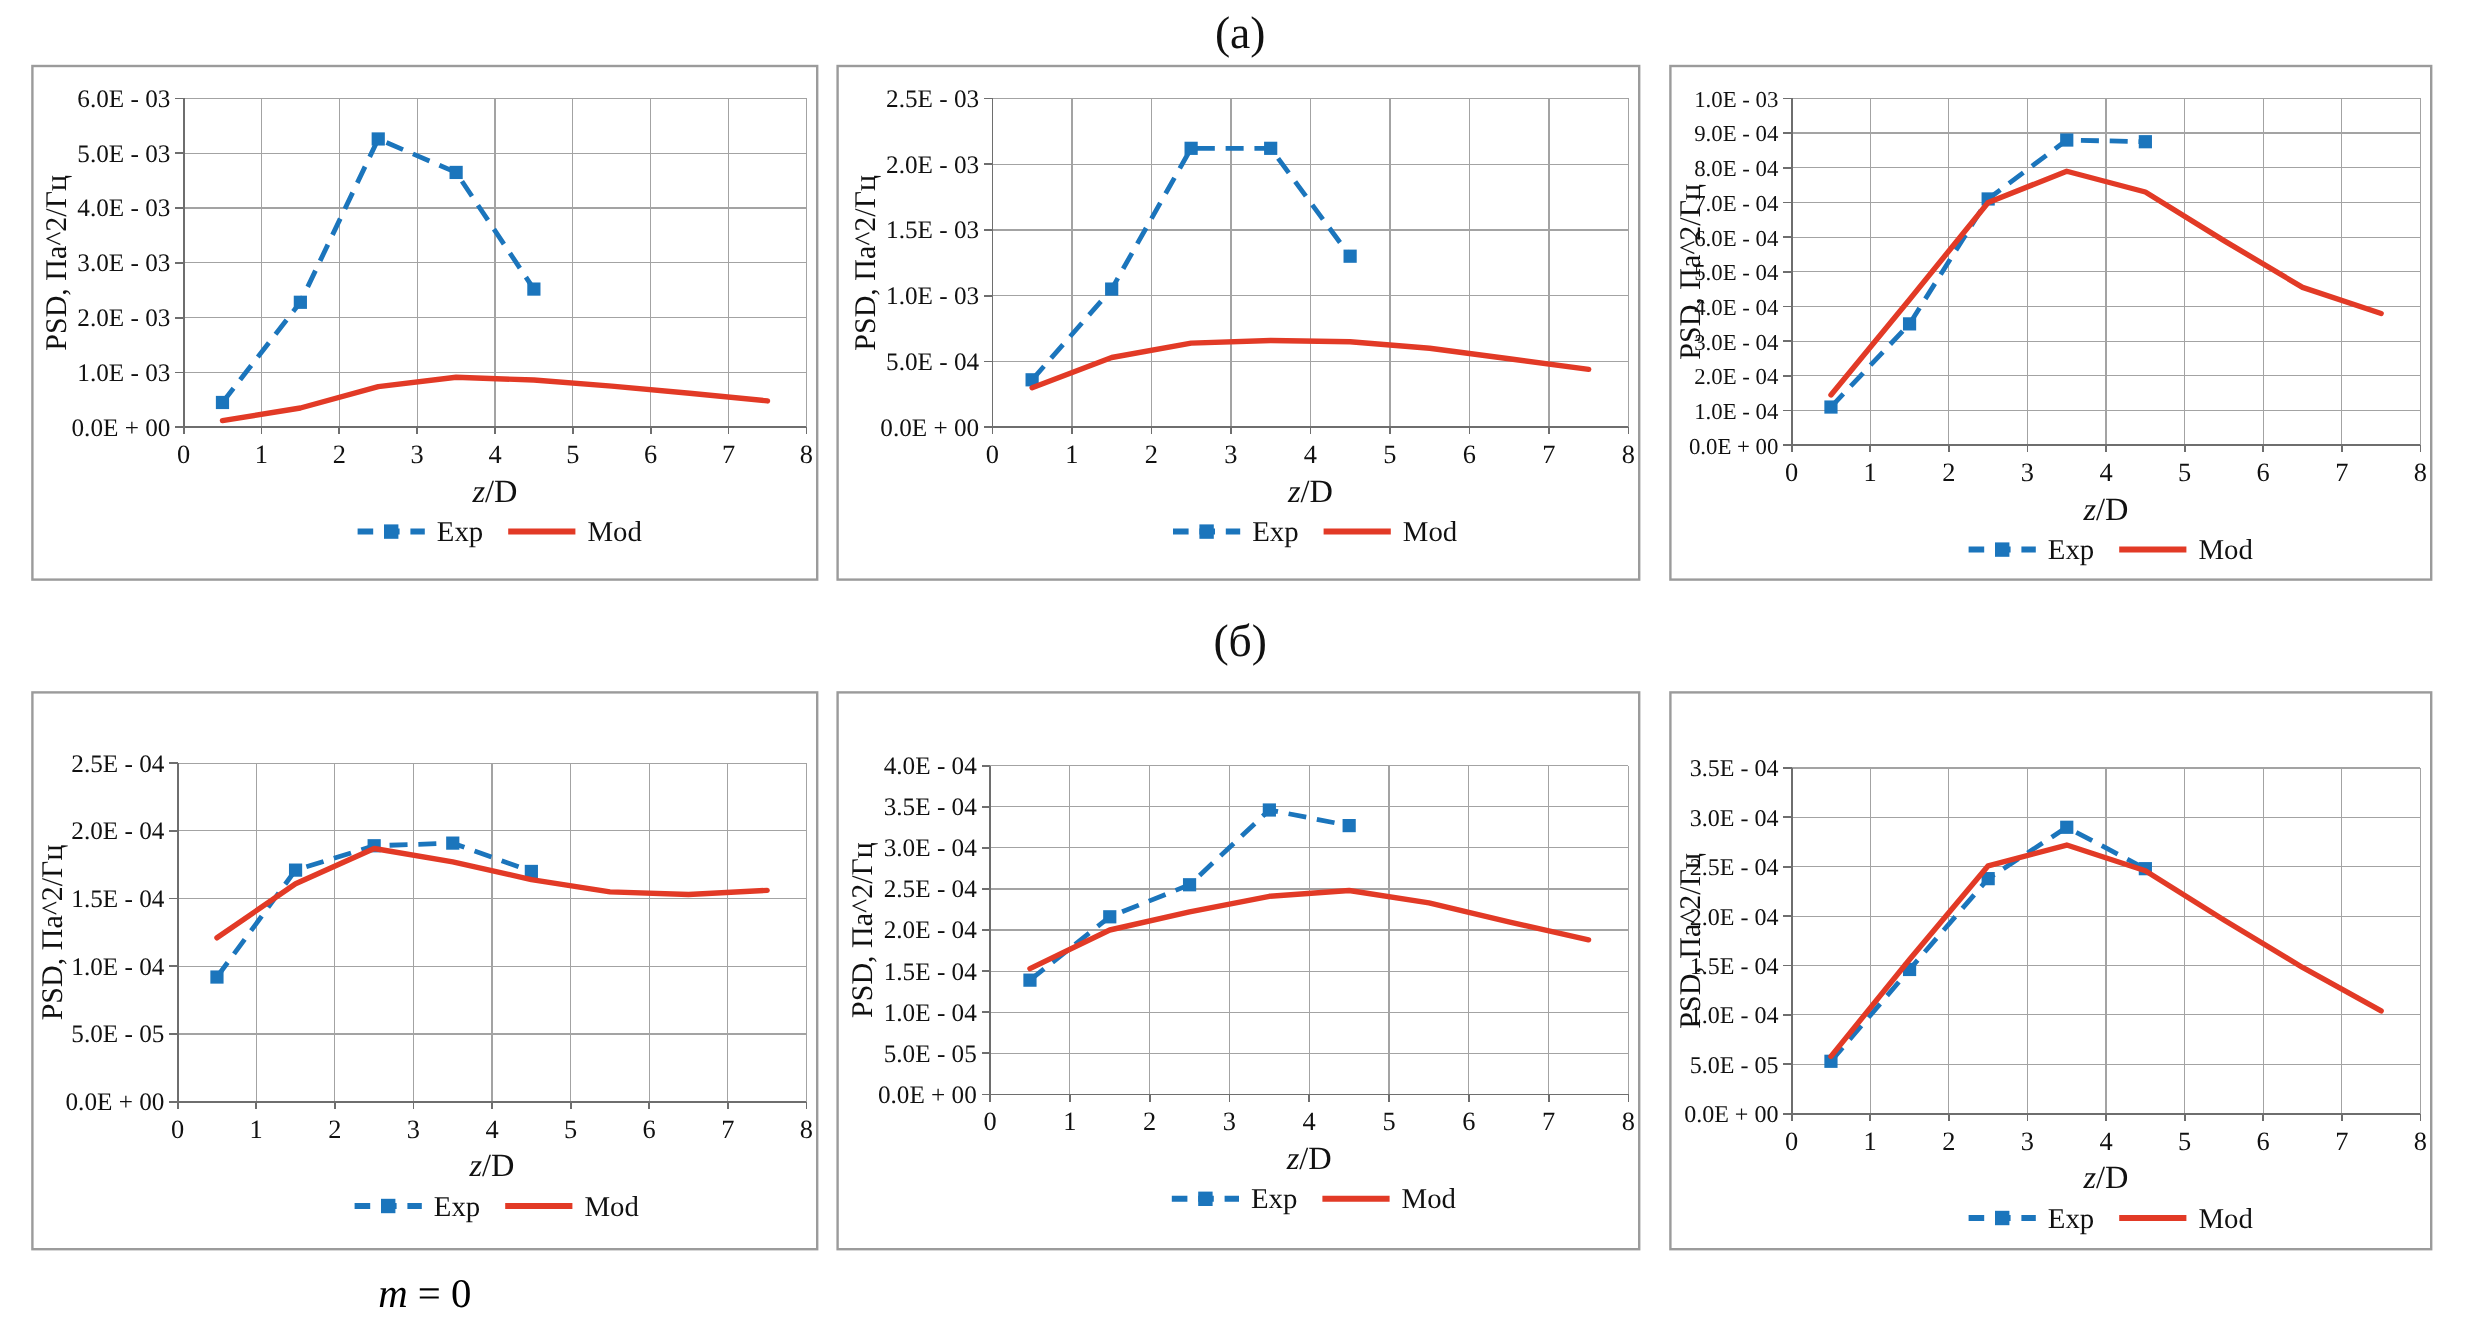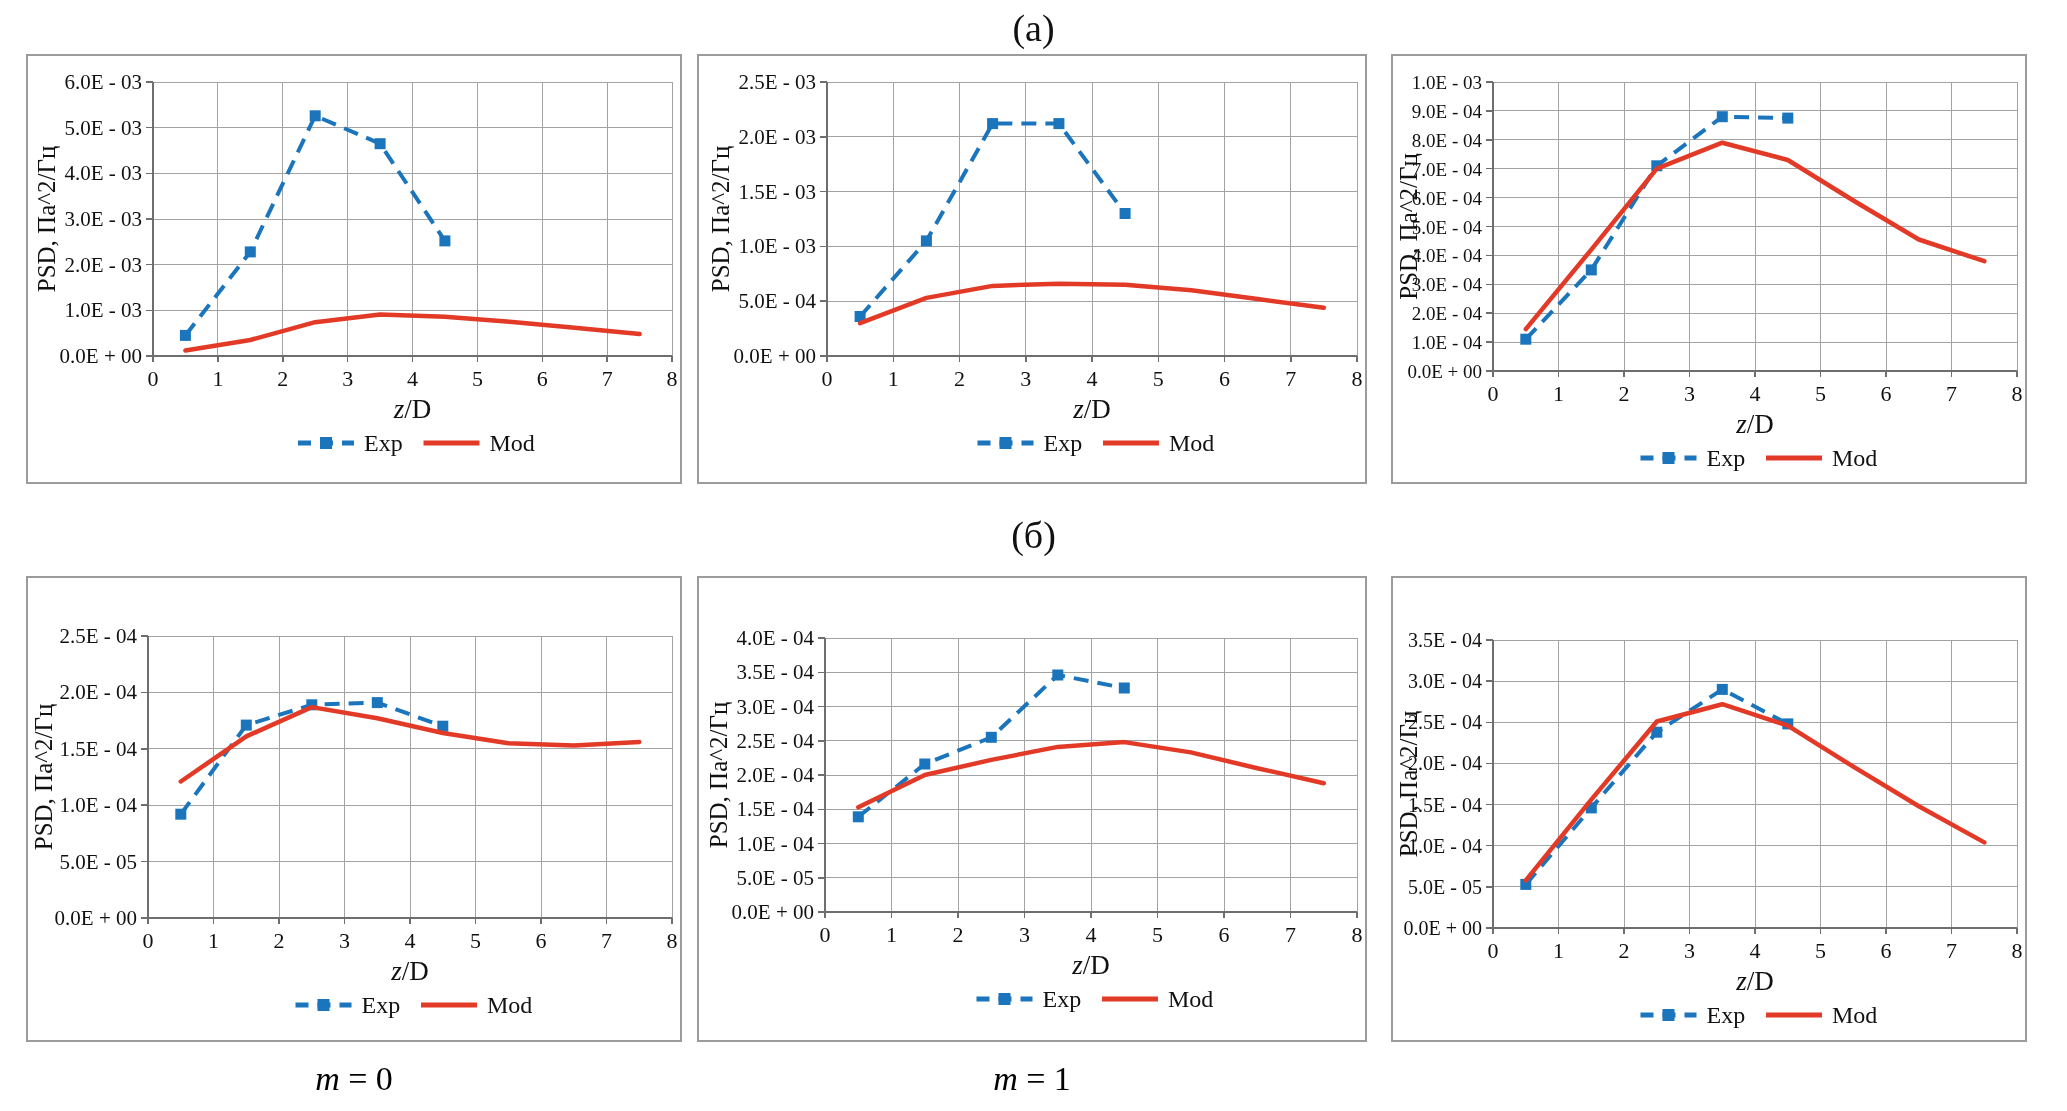--- a/index.html
+++ b/index.html
@@ -513,16 +513,15 @@
             <text x="313.5" y="445" font-size="24">Exp</text>
             <line x1="373" y1="437" x2="429" y2="437" stroke="#e23a26" stroke-width="5"></line>
             <text x="439" y="445" font-size="24">Mod</text>
           </g>
         </svg>
     </div>
   </div>
 
   <div class="captions-row">
     <div class="caption c0"><span class="cap-lhs">m</span><span> = 0</span></div>
-    <div class="caption c1"><span class="cap-lhs">m</span><span> = 1</span></div>
   </div>
 
 </div>
 
 </body></html>

